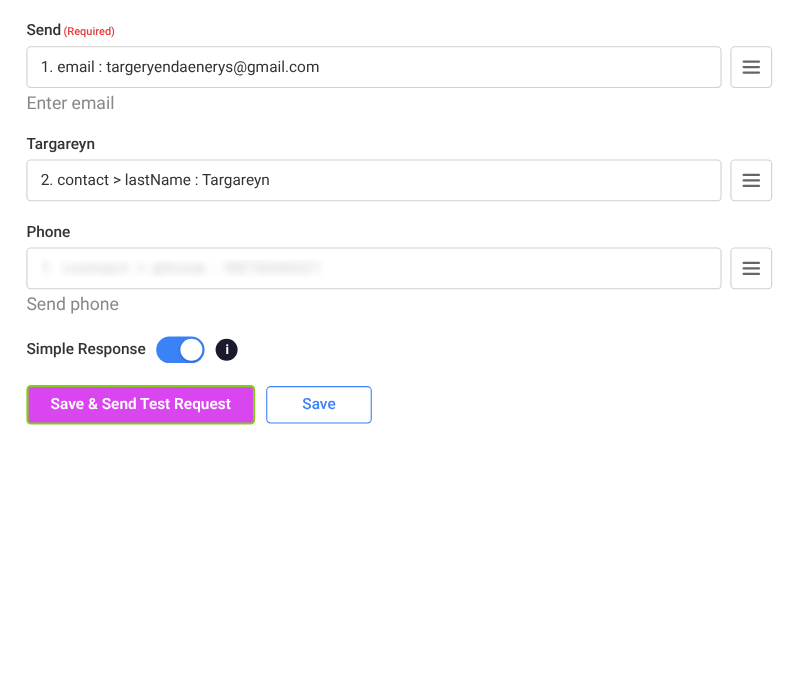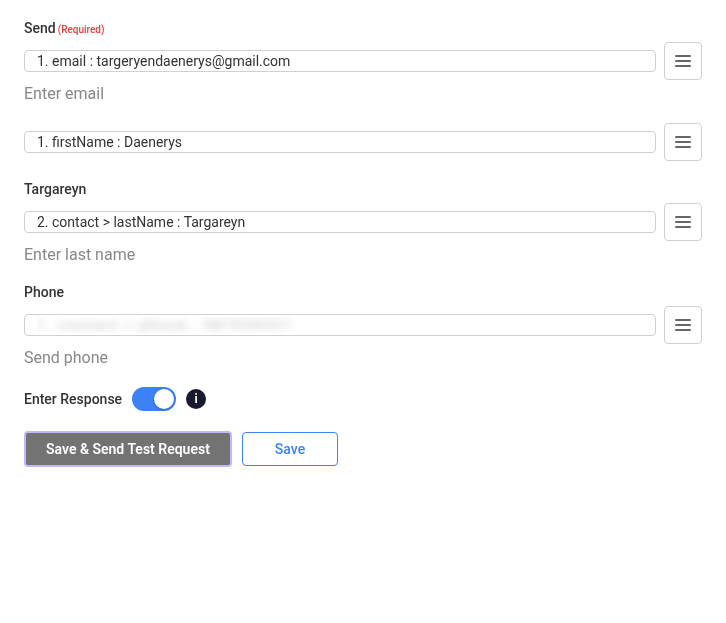--- a/index.html
+++ b/index.html
@@ -35,21 +35,21 @@
 
     .field-row {
       display: flex;
       align-items: center;
       gap: 8px;
       margin-bottom: 4px;
     }
 
     .field-input {
       flex: 1;
-      height: 22px;
+      height: 38px;
       border: 1px solid #d0d0d0;
       border-radius: 4px;
       padding: 0 12px;
       font-size: 14px;
       color: #333;
       background: #fff;
       outline: none;
     }
 
     .menu-icon-btn {
@@ -155,23 +155,23 @@
       flex-shrink: 0;
     }
 
     .actions-row {
       display: flex;
       align-items: center;
       gap: 10px;
     }
 
     .btn-primary {
-      background: #737373;
+      background: #d946ef;
       color: #fff;
-      border: 2px solid #c4b5fd;
+      border: 2px solid #84cc16;
       border-radius: 4px;
       padding: 8px 20px;
       font-size: 14px;
       font-weight: 600;
       cursor: pointer;
       outline: none;
     }
 
     .btn-secondary {
       background: #fff;
@@ -199,64 +199,53 @@
         <span></span>
           <span></span>
           <span></span>
       </div>
     </button>
   </div>
   <div class="field-hint">Enter email</div>
 </div>
 
 <div class="form-section">
-  <div class="field-row">
-    <input type="text" class="field-input" value="1. firstName : Daenerys" style="">
-    <button class="menu-icon-btn">
-      <div class="hamburger-icon">
-        <span></span>
-          <span></span>
-          <span></span>
-      </div>
-    </button>
-  </div>
 </div>
 
 <div class="form-section">
   <div class="field-label">Targareyn</div>
   <div class="field-row">
     <input type="text" class="field-input" value="2. contact &gt; lastName : Targareyn" style="">
     <button class="menu-icon-btn">
       <div class="hamburger-icon">
         <span></span>
           <span></span>
           <span></span>
       </div>
     </button>
   </div>
-  <div class="field-hint">Enter last name</div>
 </div>
 
 <div class="form-section">
   <div class="field-label">Phone</div>
   <div class="field-row">
     <input type="text" class="field-input phone-input" value="1. contact &gt; phone : 987654321" style="">
     <button class="menu-icon-btn">
       <div class="hamburger-icon">
         <span></span>
           <span></span>
           <span></span>
       </div>
     </button>
   </div>
   <div class="field-hint">Send phone</div>
 </div>
 
 <div class="simple-response-row">
-  <span class="simple-response-label">Enter Response</span>
+  <span class="simple-response-label">Simple Response</span>
   <label class="toggle-switch">
     <input type="checkbox" checked="" style="">
     <div class="toggle-track"></div>
     <div class="toggle-thumb"></div>
   </label>
   <div class="info-icon">i</div>
 </div>
 
 <div class="actions-row">
   <button class="btn-primary">Save &amp; Send Test Request</button>

